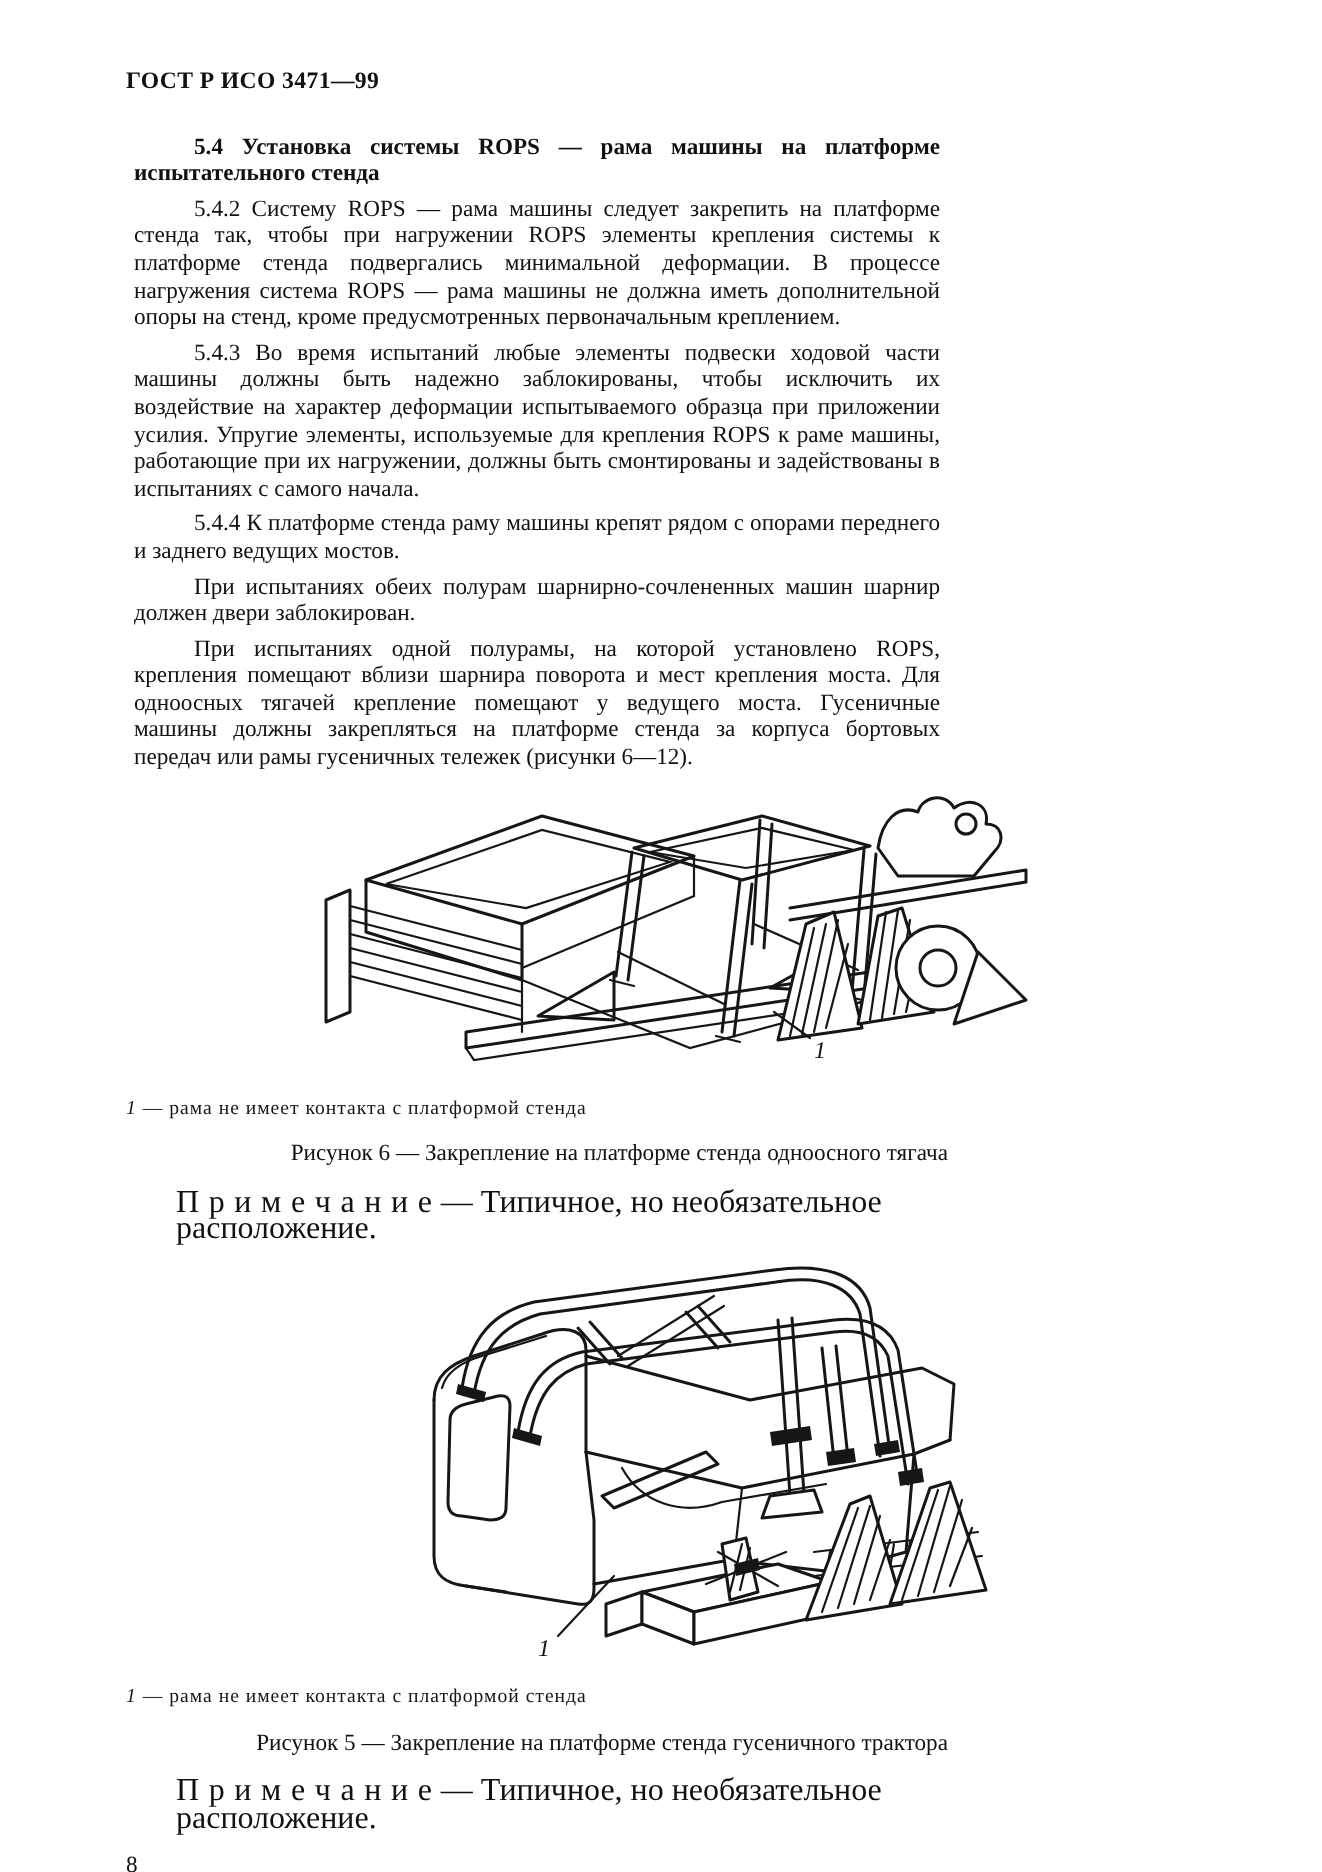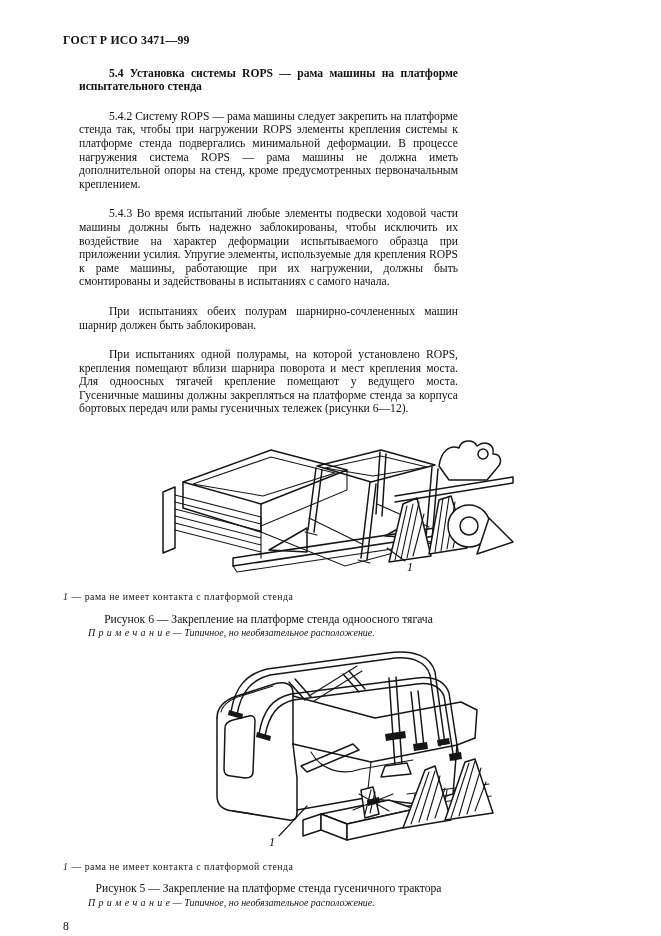--- a/index.html
+++ b/index.html
@@ -16,49 +16,49 @@
     line-height: 13.6px;
     overflow: hidden;
   }
   .doc-header {
     font-weight: bold;
     font-size: 11.8px;
     margin-bottom: 19px;
     letter-spacing: 0.2px;
   }
   .body-text p {
-    margin: 16px;
+    margin: 4px;
     text-align: justify;
     text-indent: 30px;
   }
   .section-heading {
     font-weight: bold;
   }
   figure { margin: 0; padding: 0; }
   .fig-art { display: block; }
   .fig6-art { margin: 2px 0 0 86px; }
   .fig7-art { margin: 8px 0 0 130px; }
   .fig-legend {
     text-align: left;
     font-size: 9.8px;
     letter-spacing: 0.5px;
     margin-top: 4px;
     color: #151515;
   }
   .legend-num { font-style: italic; margin-right: 3px; }
   .fig-caption {
-    text-align: center;
+    text-align: right;
     font-size: 11.6px;
     margin-top: 9px;
   }
   .fig-note {
+    margin-top: 11px;
     padding-left: 25px;
-    font-size: 10px;
+    font-size: 16px;
     text-align: left;
-    font-style: italic;
   }
   .note-label { letter-spacing: 0.4px; }
   .page-number {
     margin-top: 10px;
     font-size: 11.6px;
   }
   svg .ln   { fill: none; stroke: #161616; stroke-width: 1.5; stroke-linejoin: round; stroke-linecap: round; }
   svg .thin { fill: none; stroke: #161616; stroke-width: 1.1; stroke-linecap: round; }
   svg .wht  { fill: #ffffff; stroke: #161616; stroke-width: 1.5; stroke-linejoin: round; }
   svg .blk  { fill: #161616; stroke: none; }
@@ -73,21 +73,22 @@
 <body>
 
 <div class="page">
 
   <div class="doc-header">ГОСТ Р ИСО 3471—99</div>
 
   <div class="body-text">
     <p class="section-heading">5.4 Установка системы ROPS — рама машины на платформе испытательного стенда</p>
     <p>5.4.2 Систему ROPS — рама машины следует закрепить на платформе стенда так, чтобы при нагружении ROPS элементы крепления системы к платформе стенда подвергались минимальной деформации. В процессе нагружения система ROPS — рама машины не должна иметь дополнительной опоры на стенд, кроме предусмотренных первоначальным креплением.</p>
     <p>5.4.3 Во время испытаний любые элементы подвески ходовой части машины должны быть надежно заблокированы, чтобы исключить их воздействие на характер деформации испытываемого образца при приложении усилия. Упругие элементы, используемые для крепления ROPS к раме машины, работающие при их нагружении, должны быть смонтированы и задействованы в испытаниях с самого начала.</p>
-    <p>При испытаниях обеих полурам шарнирно-сочлененных машин шарнир должен быть заблокирован.</p>
+    <p>5.4.4 К платформе стенда раму машины крепят рядом с опорами переднего и заднего ведущих мостов.</p>
+    <p>При испытаниях обеих полурам шарнирно-сочлененных машин шарнир должен двери заблокирован.</p>
     <p>При испытаниях одной полурамы, на которой установлено ROPS, крепления помещают вблизи шарнира поворота и мест крепления моста. Для одноосных тягачей крепление помещают у ведущего моста. Гусеничные машины должны закрепляться на платформе стенда за корпуса бортовых передач или рамы гусеничных тележек (рисунки 6—12).</p>
   </div>
 
   <figure>
     <svg class="fig-art fig6-art" width="372" height="154" viewBox="0 0 372 154" xmlns="http://www.w3.org/2000/svg">
 
       <path class="ln" d="M14,60 L26,55 L26,116 L14,121 Z"></path>
       <path class="thin" d="M26,63 L112,85 M26,70 L112,92 M26,77 L112,99 M26,84 L112,106 M26,91 L112,113 M26,98 L112,120 M112,85 L112,126"></path>
 
       <path class="ln" d="M34,50 L122,18 L198,38 L112,72 Z"></path>

